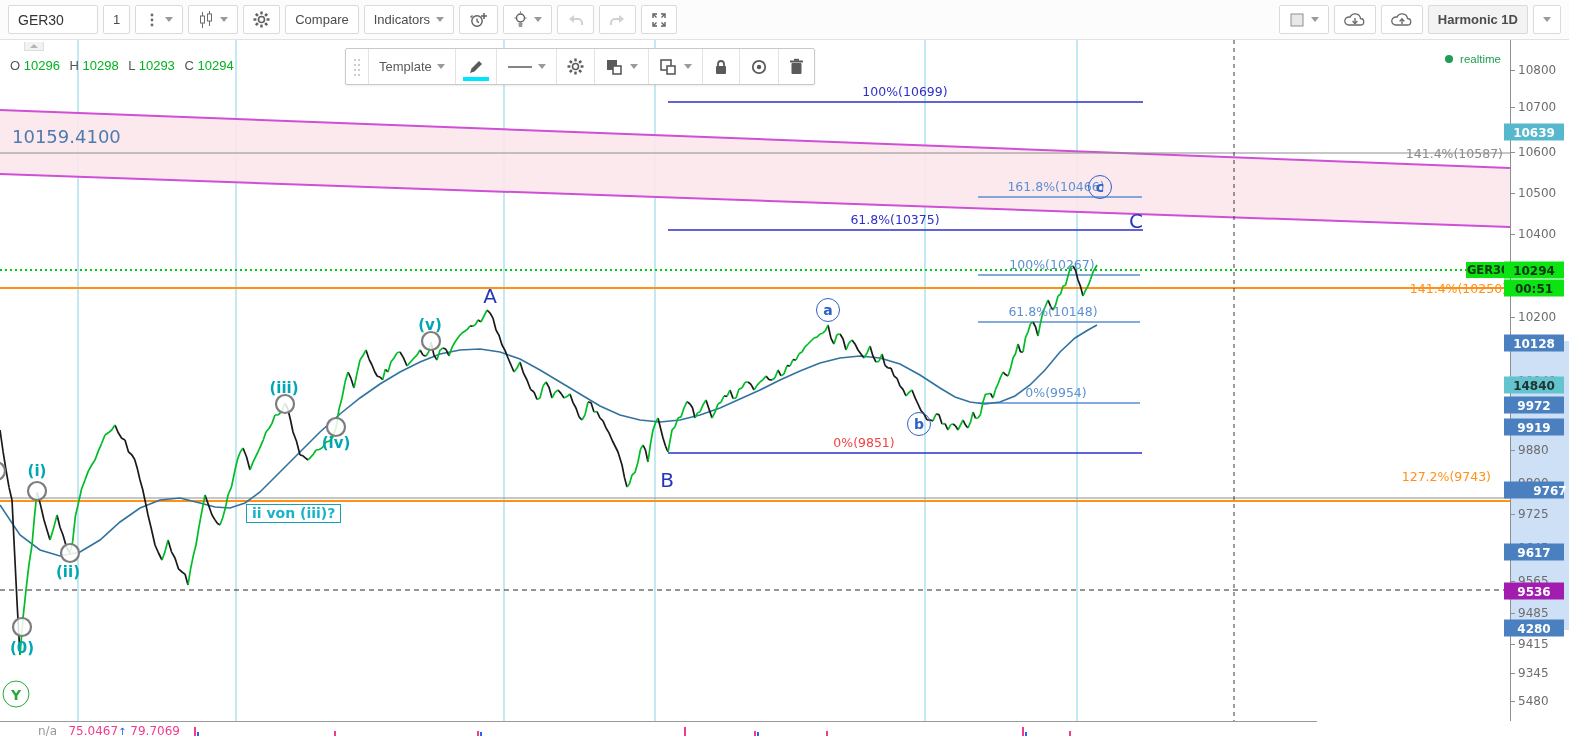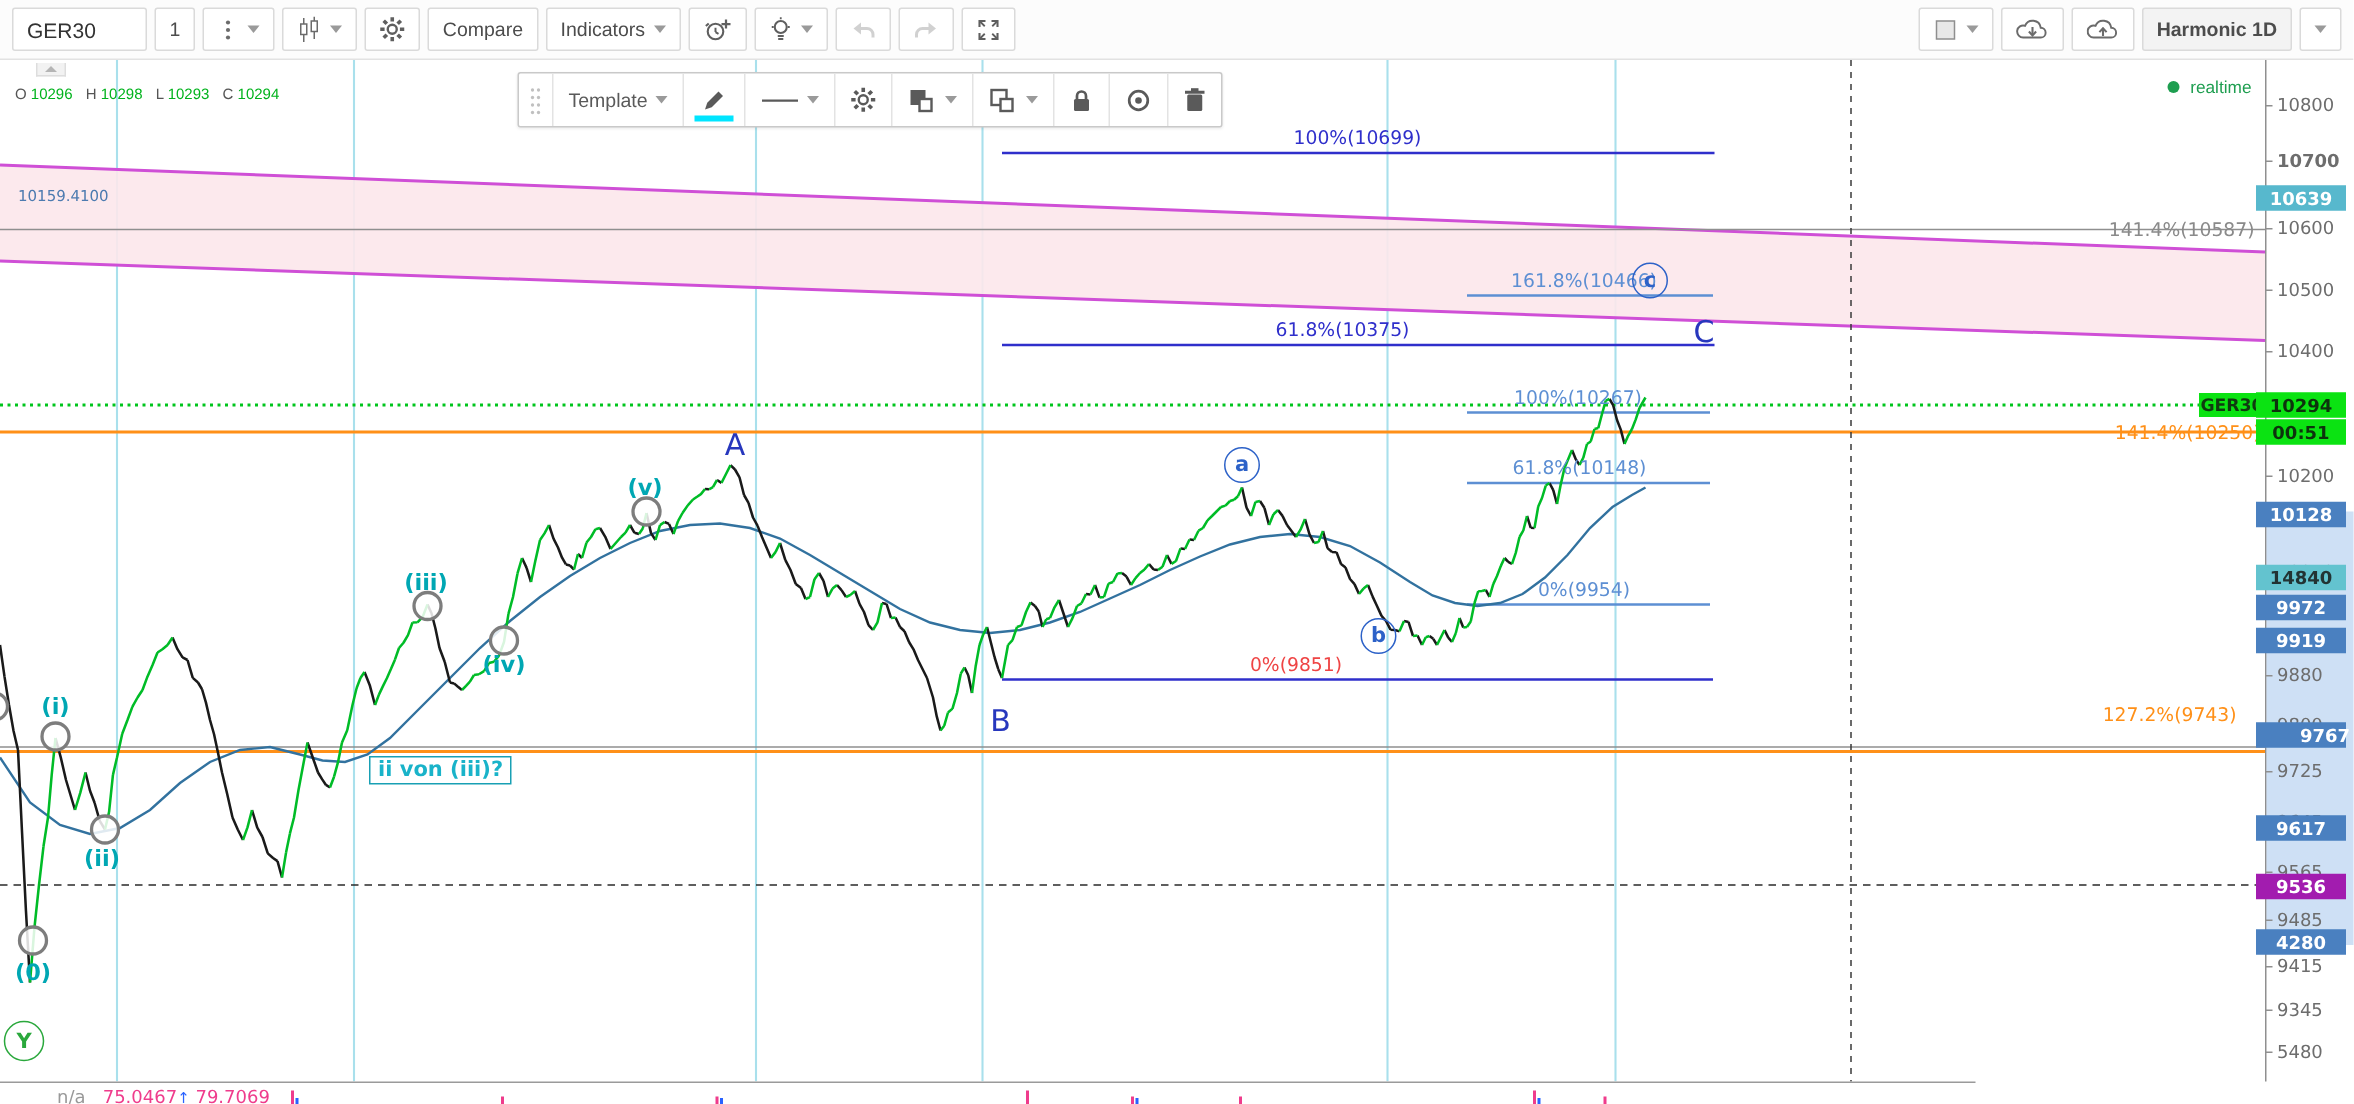--- a/index.html
+++ b/index.html
@@ -45,22 +45,22 @@
   .bigletter { font-family:"DejaVu Sans", sans-serif; font-size:20px; color:#2737bd;
     transform:translate(-50%,-50%); z-index:7; }
   .circled { border:1.6px solid #2d62c8; color:#2d62c8; border-radius:50%;
     font-family:"DejaVu Sans", sans-serif; font-size:14px; font-weight:bold;
     display:flex; align-items:center; justify-content:center;
     transform:translate(-50%,-50%); background:rgba(255,255,255,.0); z-index:7; }
   .note-box { border:1px solid #18a0b4; background:#fff; color:#19b3c9;
     font-family:"DejaVu Sans", sans-serif; font-size:14px; font-weight:bold;
     padding:0 5px 1px 5px; white-space:nowrap; z-index:8; }
   .left-price { color:#4d7bb0; font-family:"DejaVu Sans", sans-serif;
-    font-size:10px; z-index:6; }
-  .ohlc { position:absolute; left:10px; top:18px; font-size:10px; color:#555;
+    font-size:18px; z-index:6; }
+  .ohlc { position:absolute; left:10px; top:18px; font-size:13px; color:#555;
     z-index:9; white-space:nowrap; }
   .ohlc b { color:#00b31c; font-weight:normal; margin-right:6px; }
   .realtime { position:absolute; right:68px; top:13px; font-size:11.5px;
     color:#1e9e50; z-index:9; }
   .realtime .dot { display:inline-block; width:8px; height:8px; border-radius:50%;
     background:#1e9e50; margin-right:4px; }
   .collapse-tab { position:absolute; left:24px; top:2px; width:20px; height:9px;
     background:#f2f2f2; border:1px solid #ddd; border-top:none; z-index:9;
     display:flex; align-items:center; justify-content:center; }
   .collapse-tab:after { content:""; width:0; height:0; border-left:4px solid transparent;
@@ -399,21 +399,21 @@
         <rect x="1" y="2.5" width="13" height="2" fill="#5a5a5a"></rect>
         <rect x="5" y="0.8" width="5" height="2" fill="#5a5a5a"></rect>
       </svg>
     </div>
   </div>
 
   <div class="axis">
     <div class="axis-overlay"></div>
     <div id="axis-ticks">
         <div class="tick" style="top: 30px;">10800</div>
-        <div class="tick" style="top: 67px; font-weight: bold;">10700</div>
+        <div class="tick" style="top: 67px;">10700</div>
         <div class="tick" style="top: 112px;">10600</div>
         <div class="tick" style="top: 153px;">10500</div>
         <div class="tick" style="top: 194px;">10400</div>
         <div class="tick" style="top: 277px;">10200</div>
         <div class="tick" style="top: 341px;">10040</div>
         <div class="tick" style="top: 410px;">9880</div>
         <div class="tick" style="top: 443px;">9800</div>
         <div class="tick" style="top: 474px;">9725</div>
         <div class="tick" style="top: 508px;">9645</div>
         <div class="tick" style="top: 541px;">9565</div>

